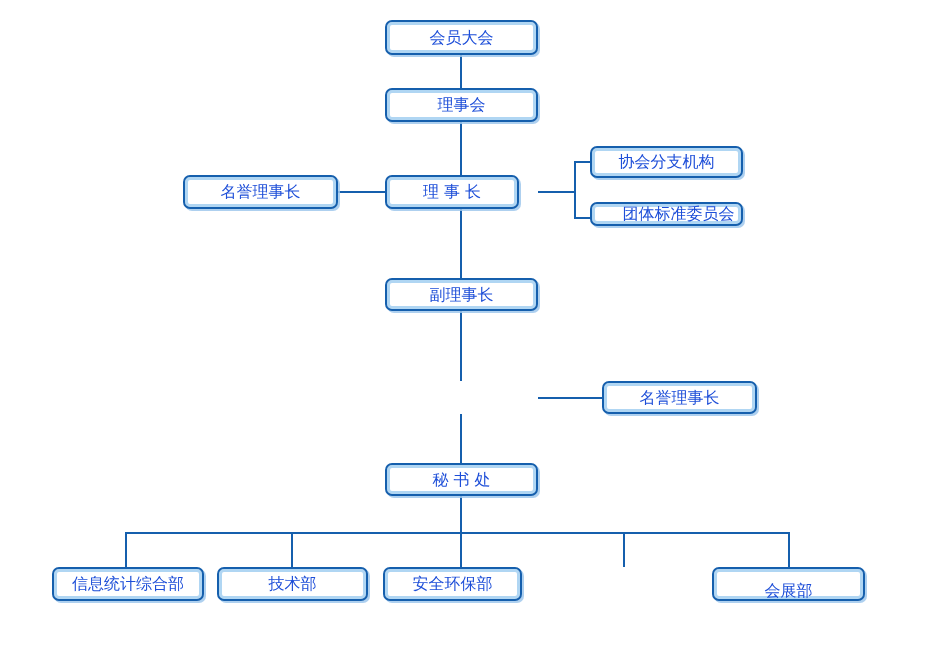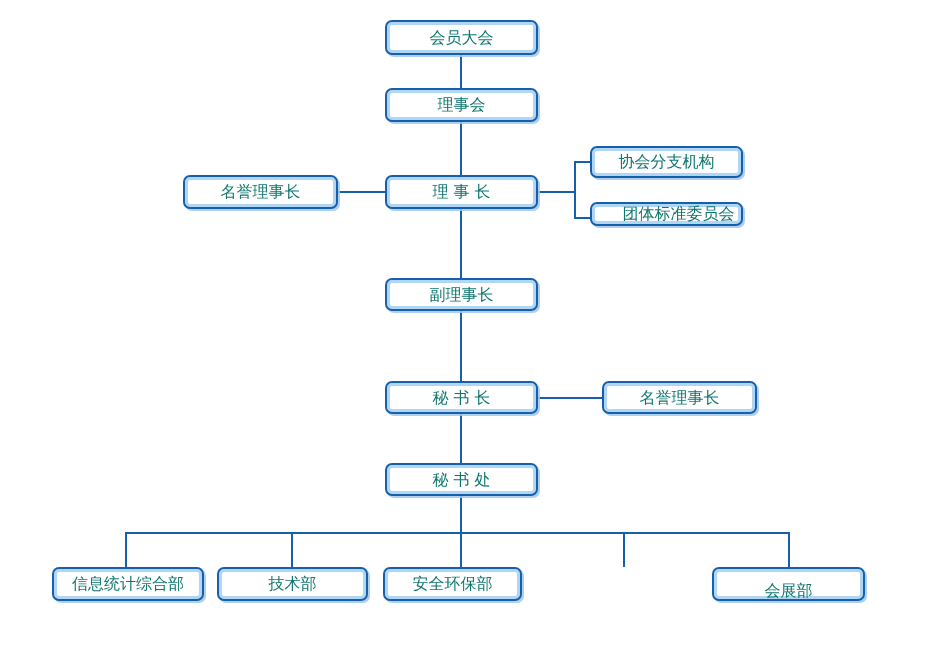--- a/index.html
+++ b/index.html
@@ -22,21 +22,21 @@
     background: #ffffff;
     border: 2px solid #155fad;
     border-radius: 7px;
     box-shadow: inset 0 0 0 3px #b0d6f3, 2px 2px 0 0 rgba(160, 200, 236, 0.85);
     display: flex;
     align-items: center;
     justify-content: center;
   }
   .box span {
     font-size: 16px;
-    color: #0f766e;
+    color: #1d4ed8;
     white-space: nowrap;
     line-height: 1;
   }
   .vline {
     position: absolute;
     width: 2px;
     background: #155fad;
   }
   .hline {
     position: absolute;
@@ -76,39 +76,36 @@
   </div>
 
   <div class="box" style="left:385px;top:88px;width:153px;">
     <span>理事会</span>
   </div>
 
   <div class="box" style="left:183px;top:175px;width:155px;">
     <span>名誉理事长</span>
   </div>
 
-  <div class="box" style="left:385px;top:175px;width:153px;">
+  <div class="box" style="left:385px;top:175px;width:134px;">
     <span>理 事 长</span>
   </div>
 
   <div class="box" style="left:590px;top:146px;width:153px;height:32px;">
     <span>协会分支机构</span>
   </div>
 
   <div class="box" style="left:590px;top:202px;width:153px;height:24px;padding-left:24px;">
     <span>团体标准委员会</span>
   </div>
 
   <div class="box" style="left:385px;top:278px;width:153px;height:33px;">
     <span>副理事长</span>
   </div>
 
-  <div class="box" style="left:385px;top:381px;width:153px;height:33px;">
-    <span>秘 书 长</span>
-  </div>
 
   <div class="box" style="left:602px;top:381px;width:155px;height:33px;">
     <span>名誉理事长</span>
   </div>
 
   <div class="box" style="left:385px;top:463px;width:153px;height:33px;">
     <span>秘 书 处</span>
   </div>
 
   <div class="box" style="left:52px;top:567px;width:152px;">

